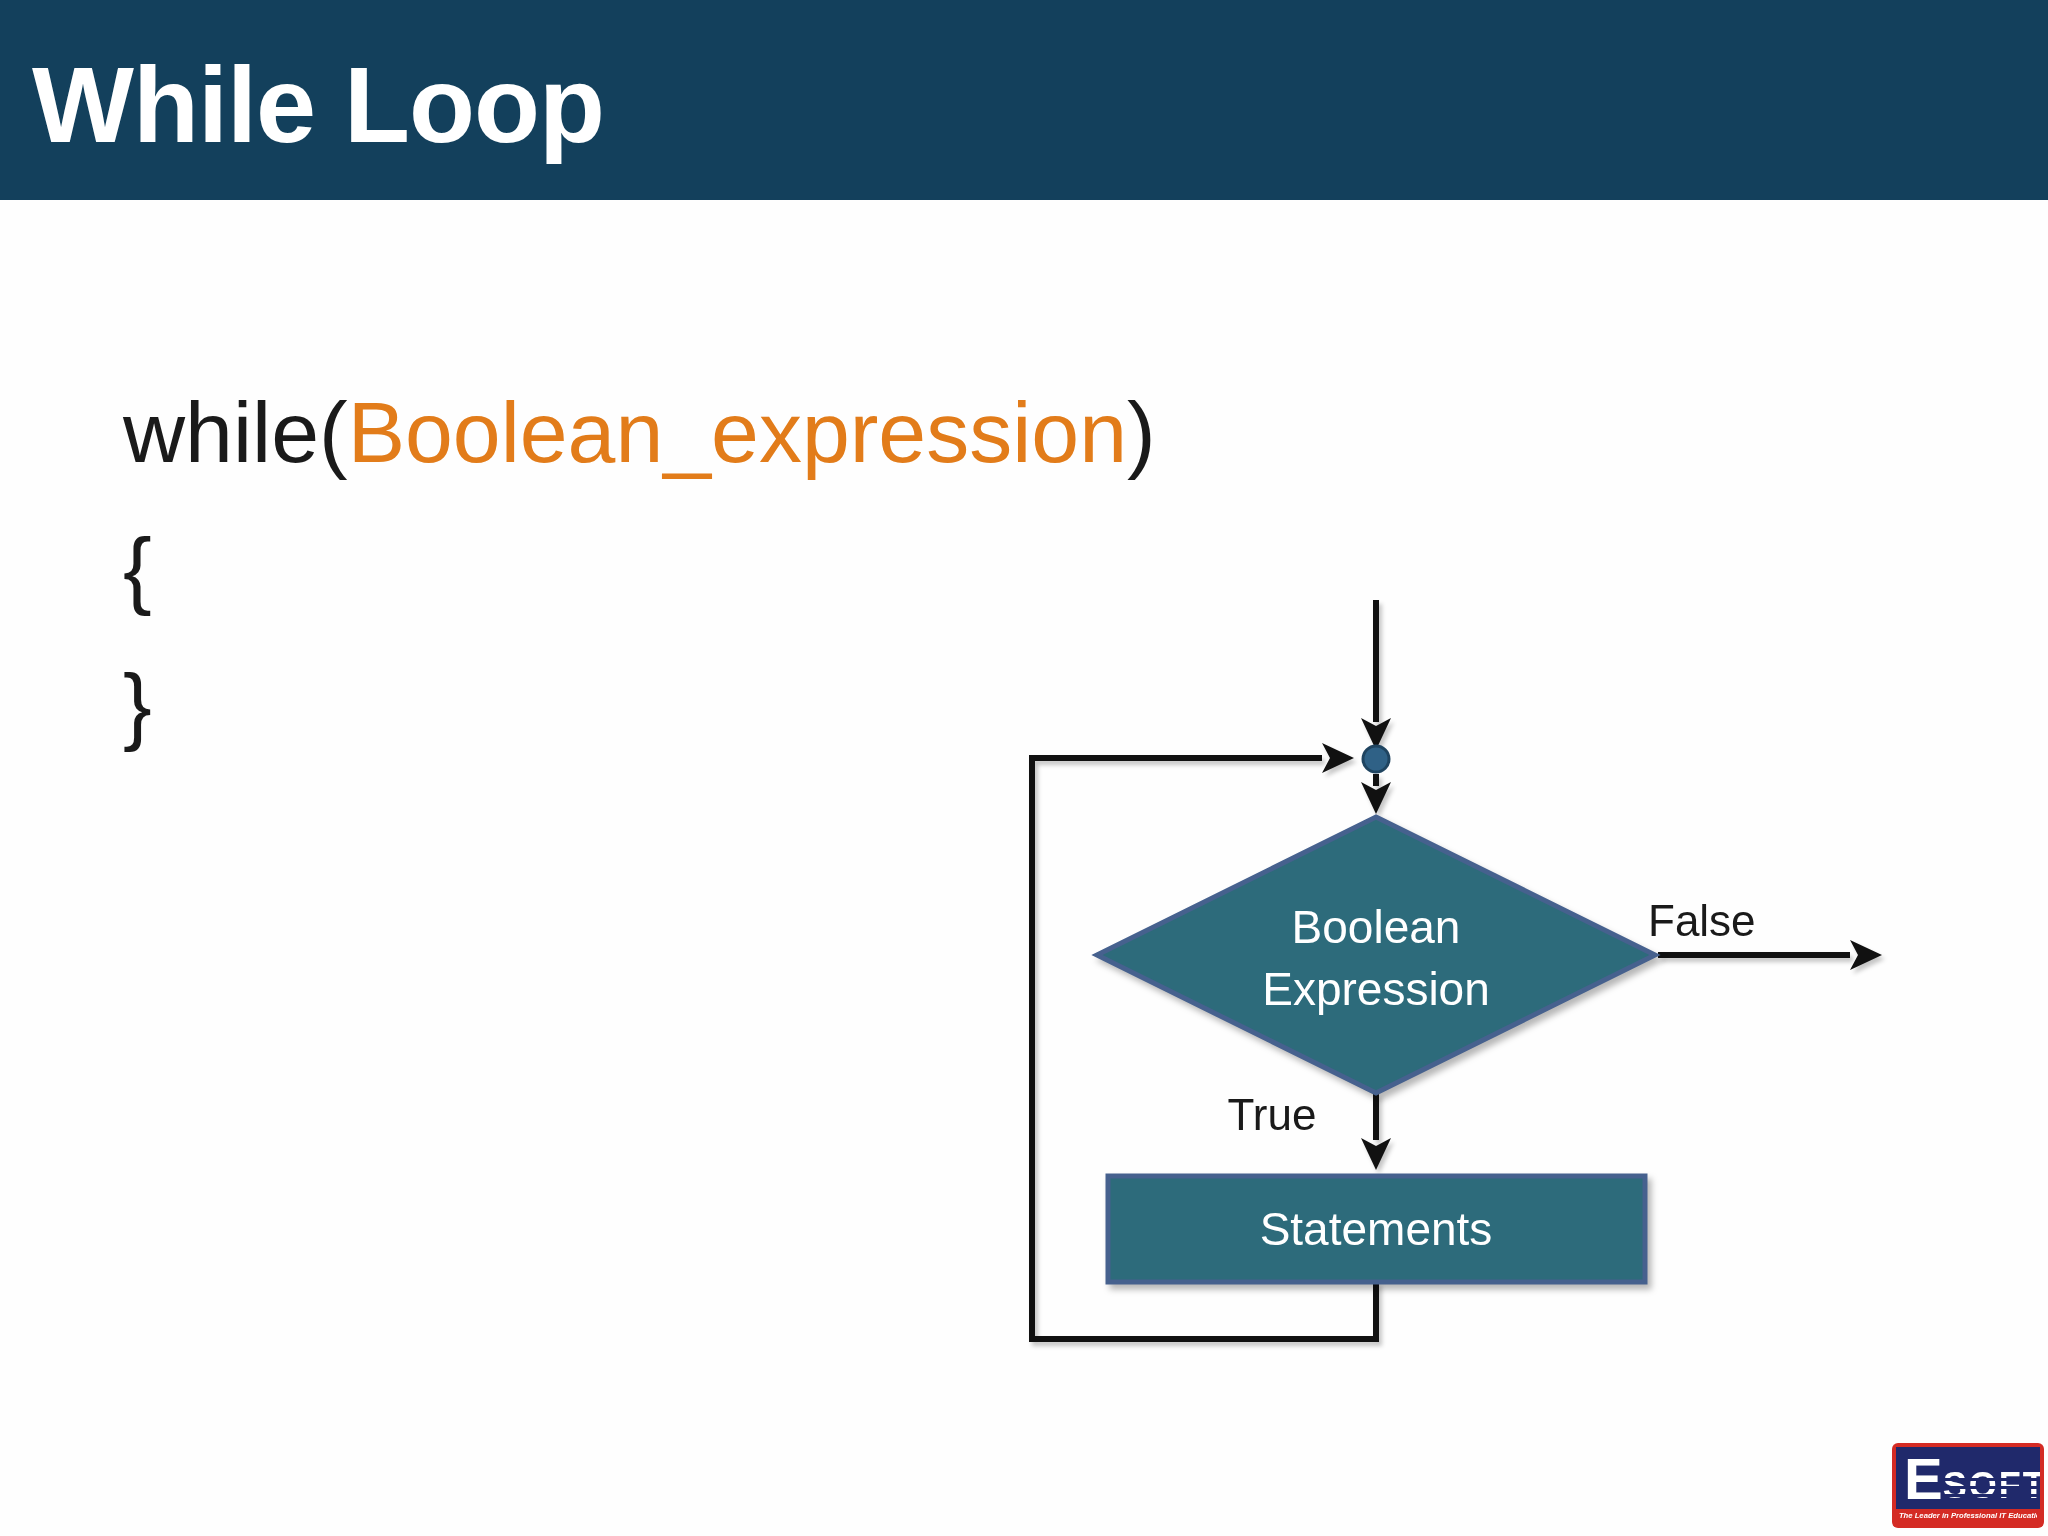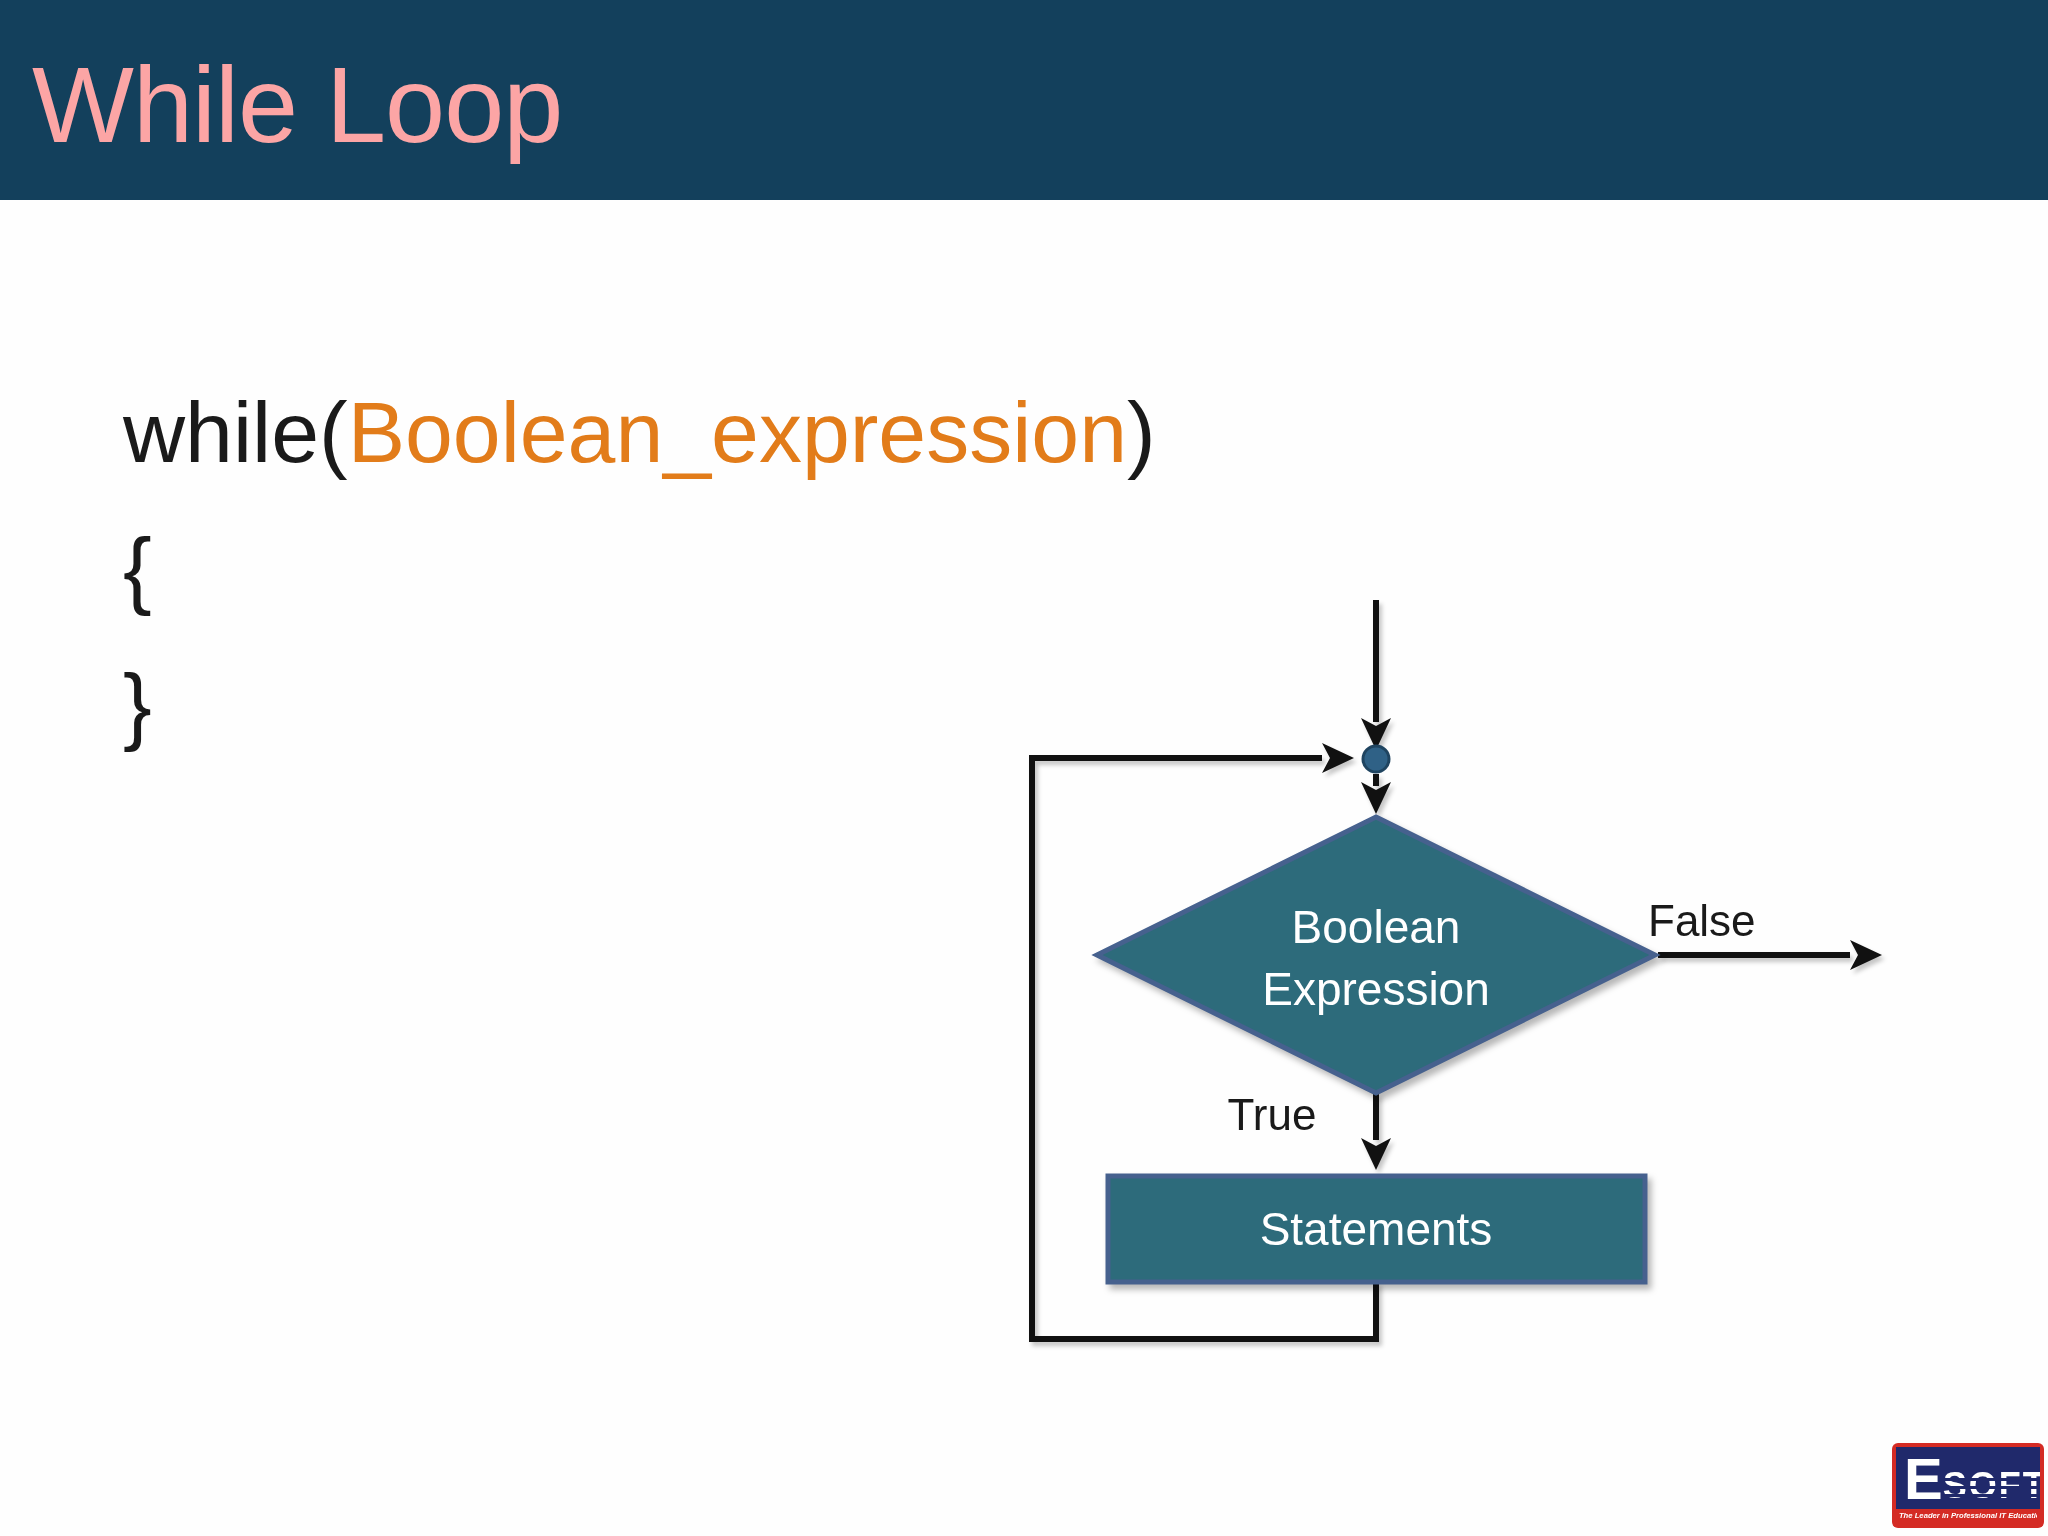--- a/index.html
+++ b/index.html
@@ -25,23 +25,23 @@
   
   .header {
     position: absolute;
     left: 0; top: 0;
     width: 2048px; height: 200px;
     background: var(--header-bg);
   }
   .header .title {
     position: absolute;
     left: 32px; top: 42px;
-    color: #fca5a5;
+    color: #ffffff;
     font-size: 108px;
-    font-weight: 400;
+    font-weight: 700;
     letter-spacing: -1px;
     white-space: nowrap;
   }
 
   
   .code-block {
     position: absolute;
     left: 123px; top: 364px;
     font-size: 86px;
     line-height: 136px;

